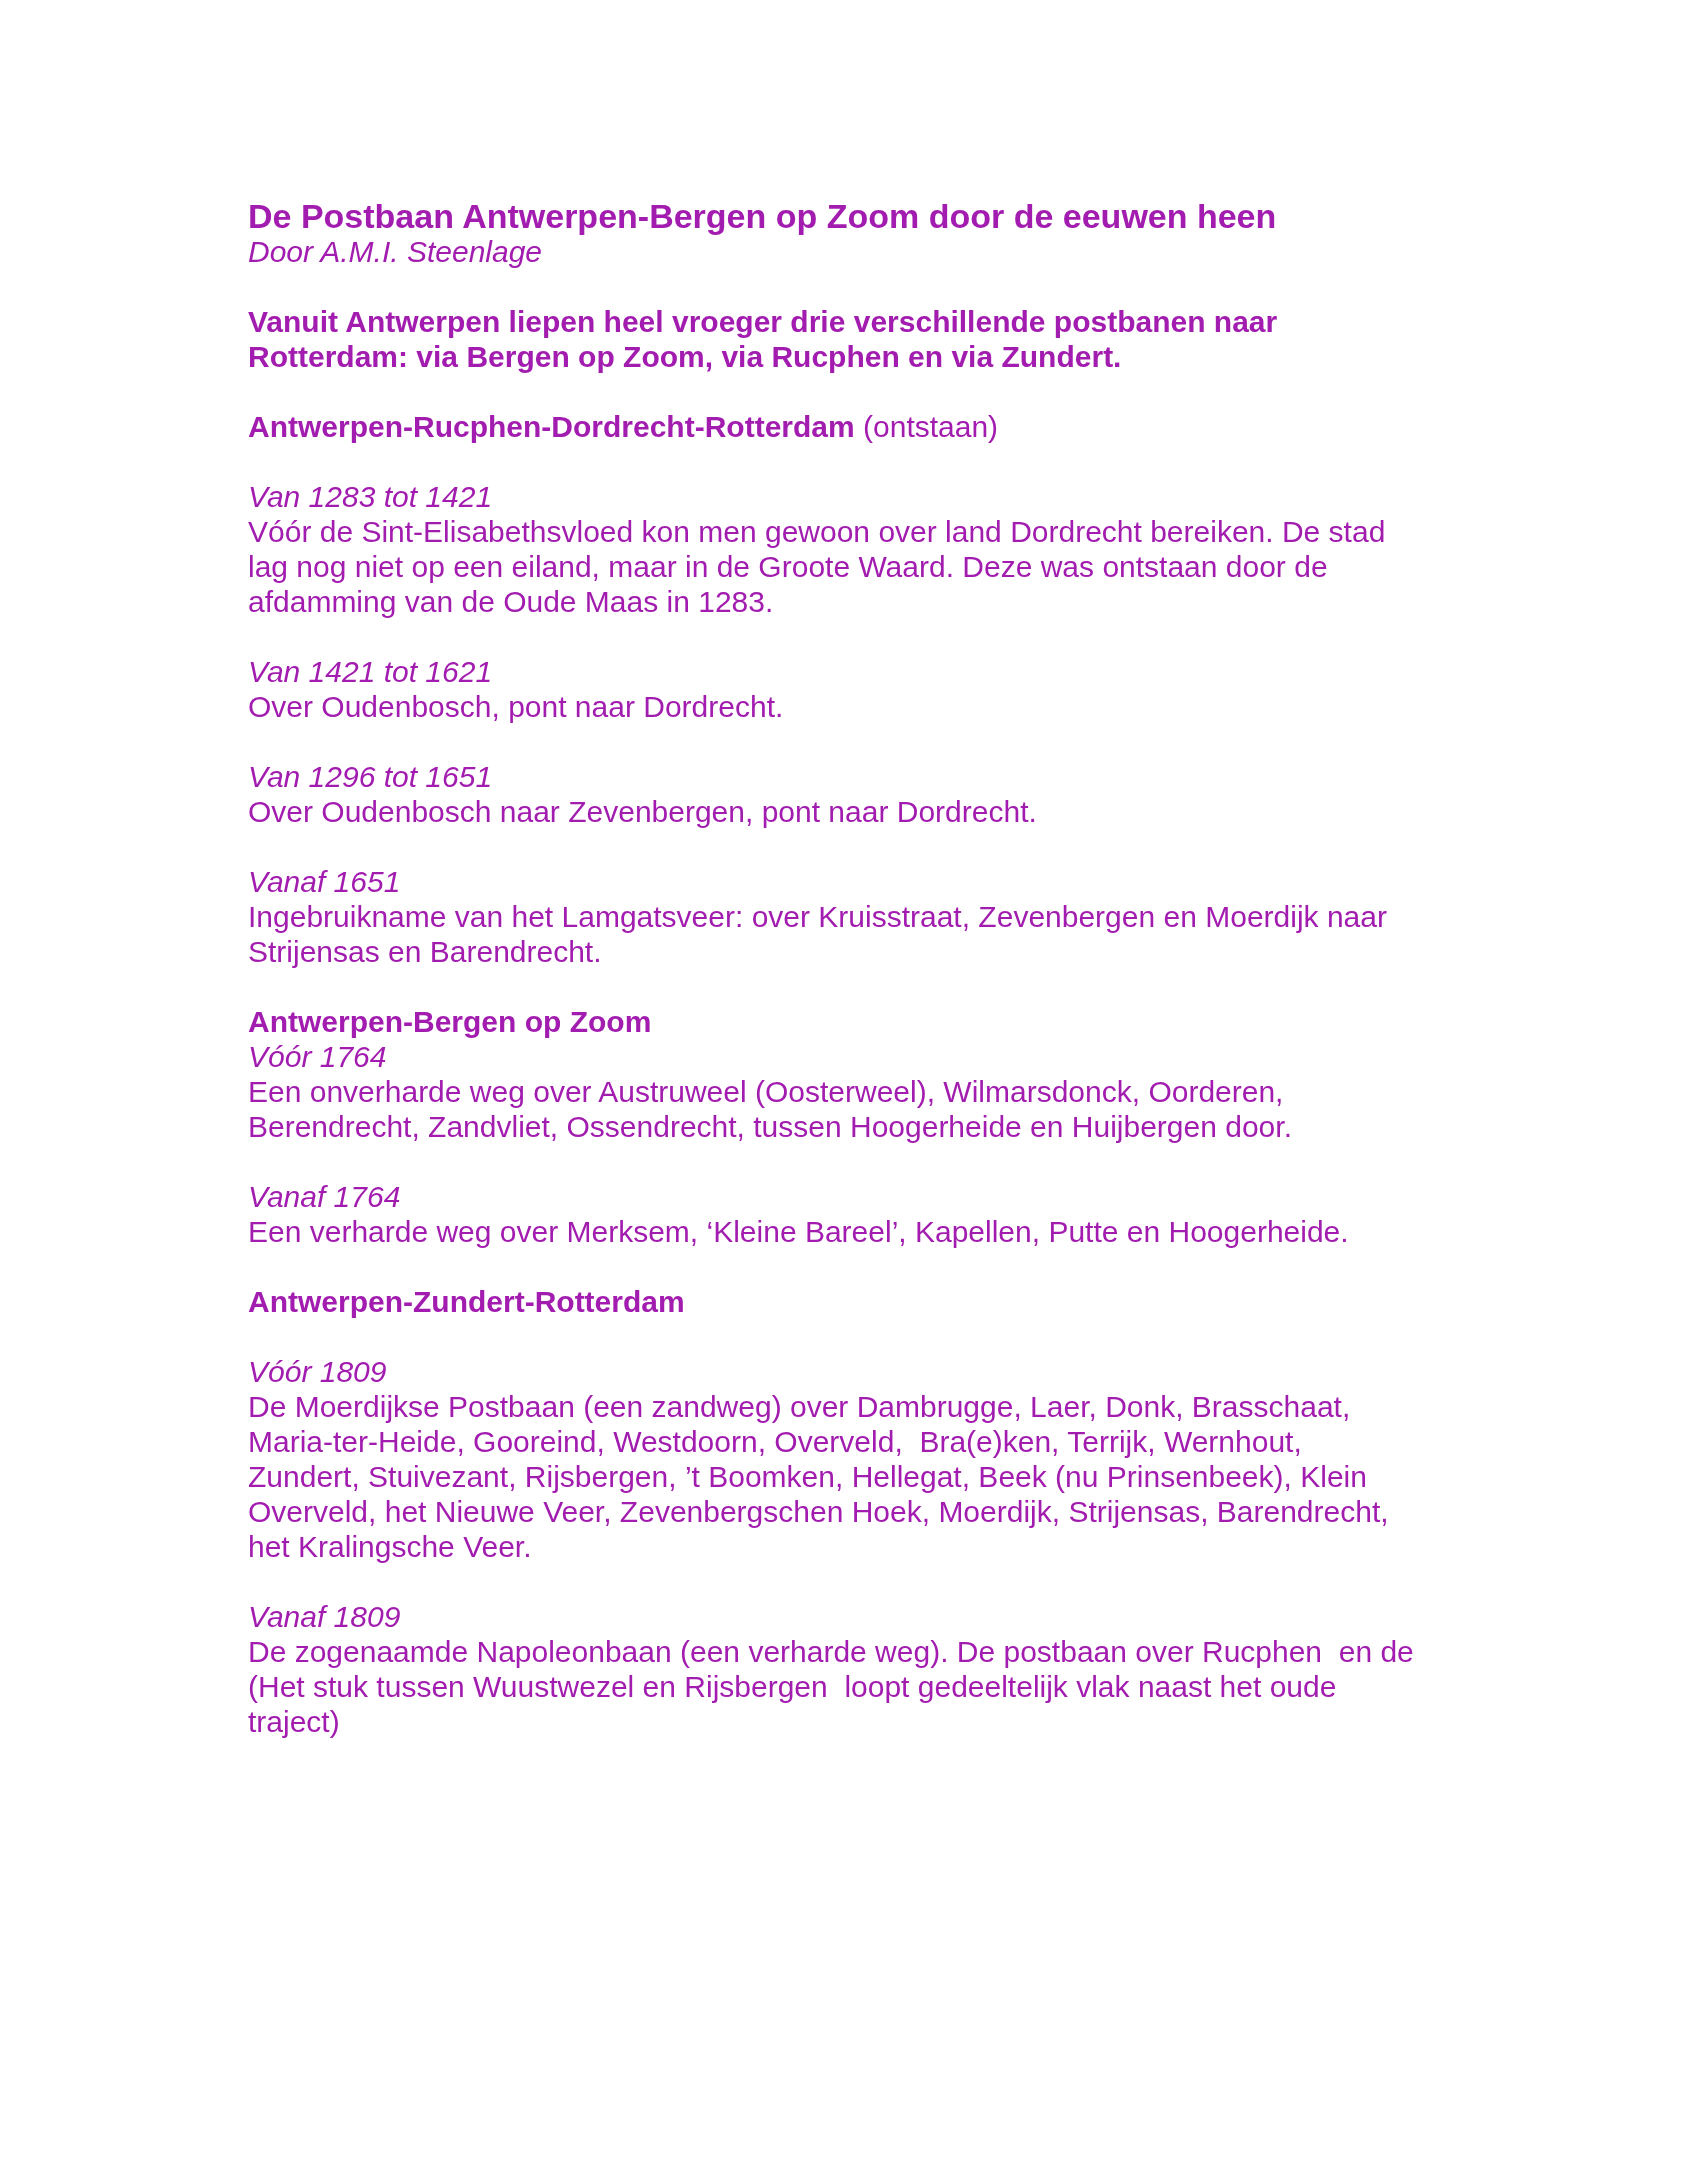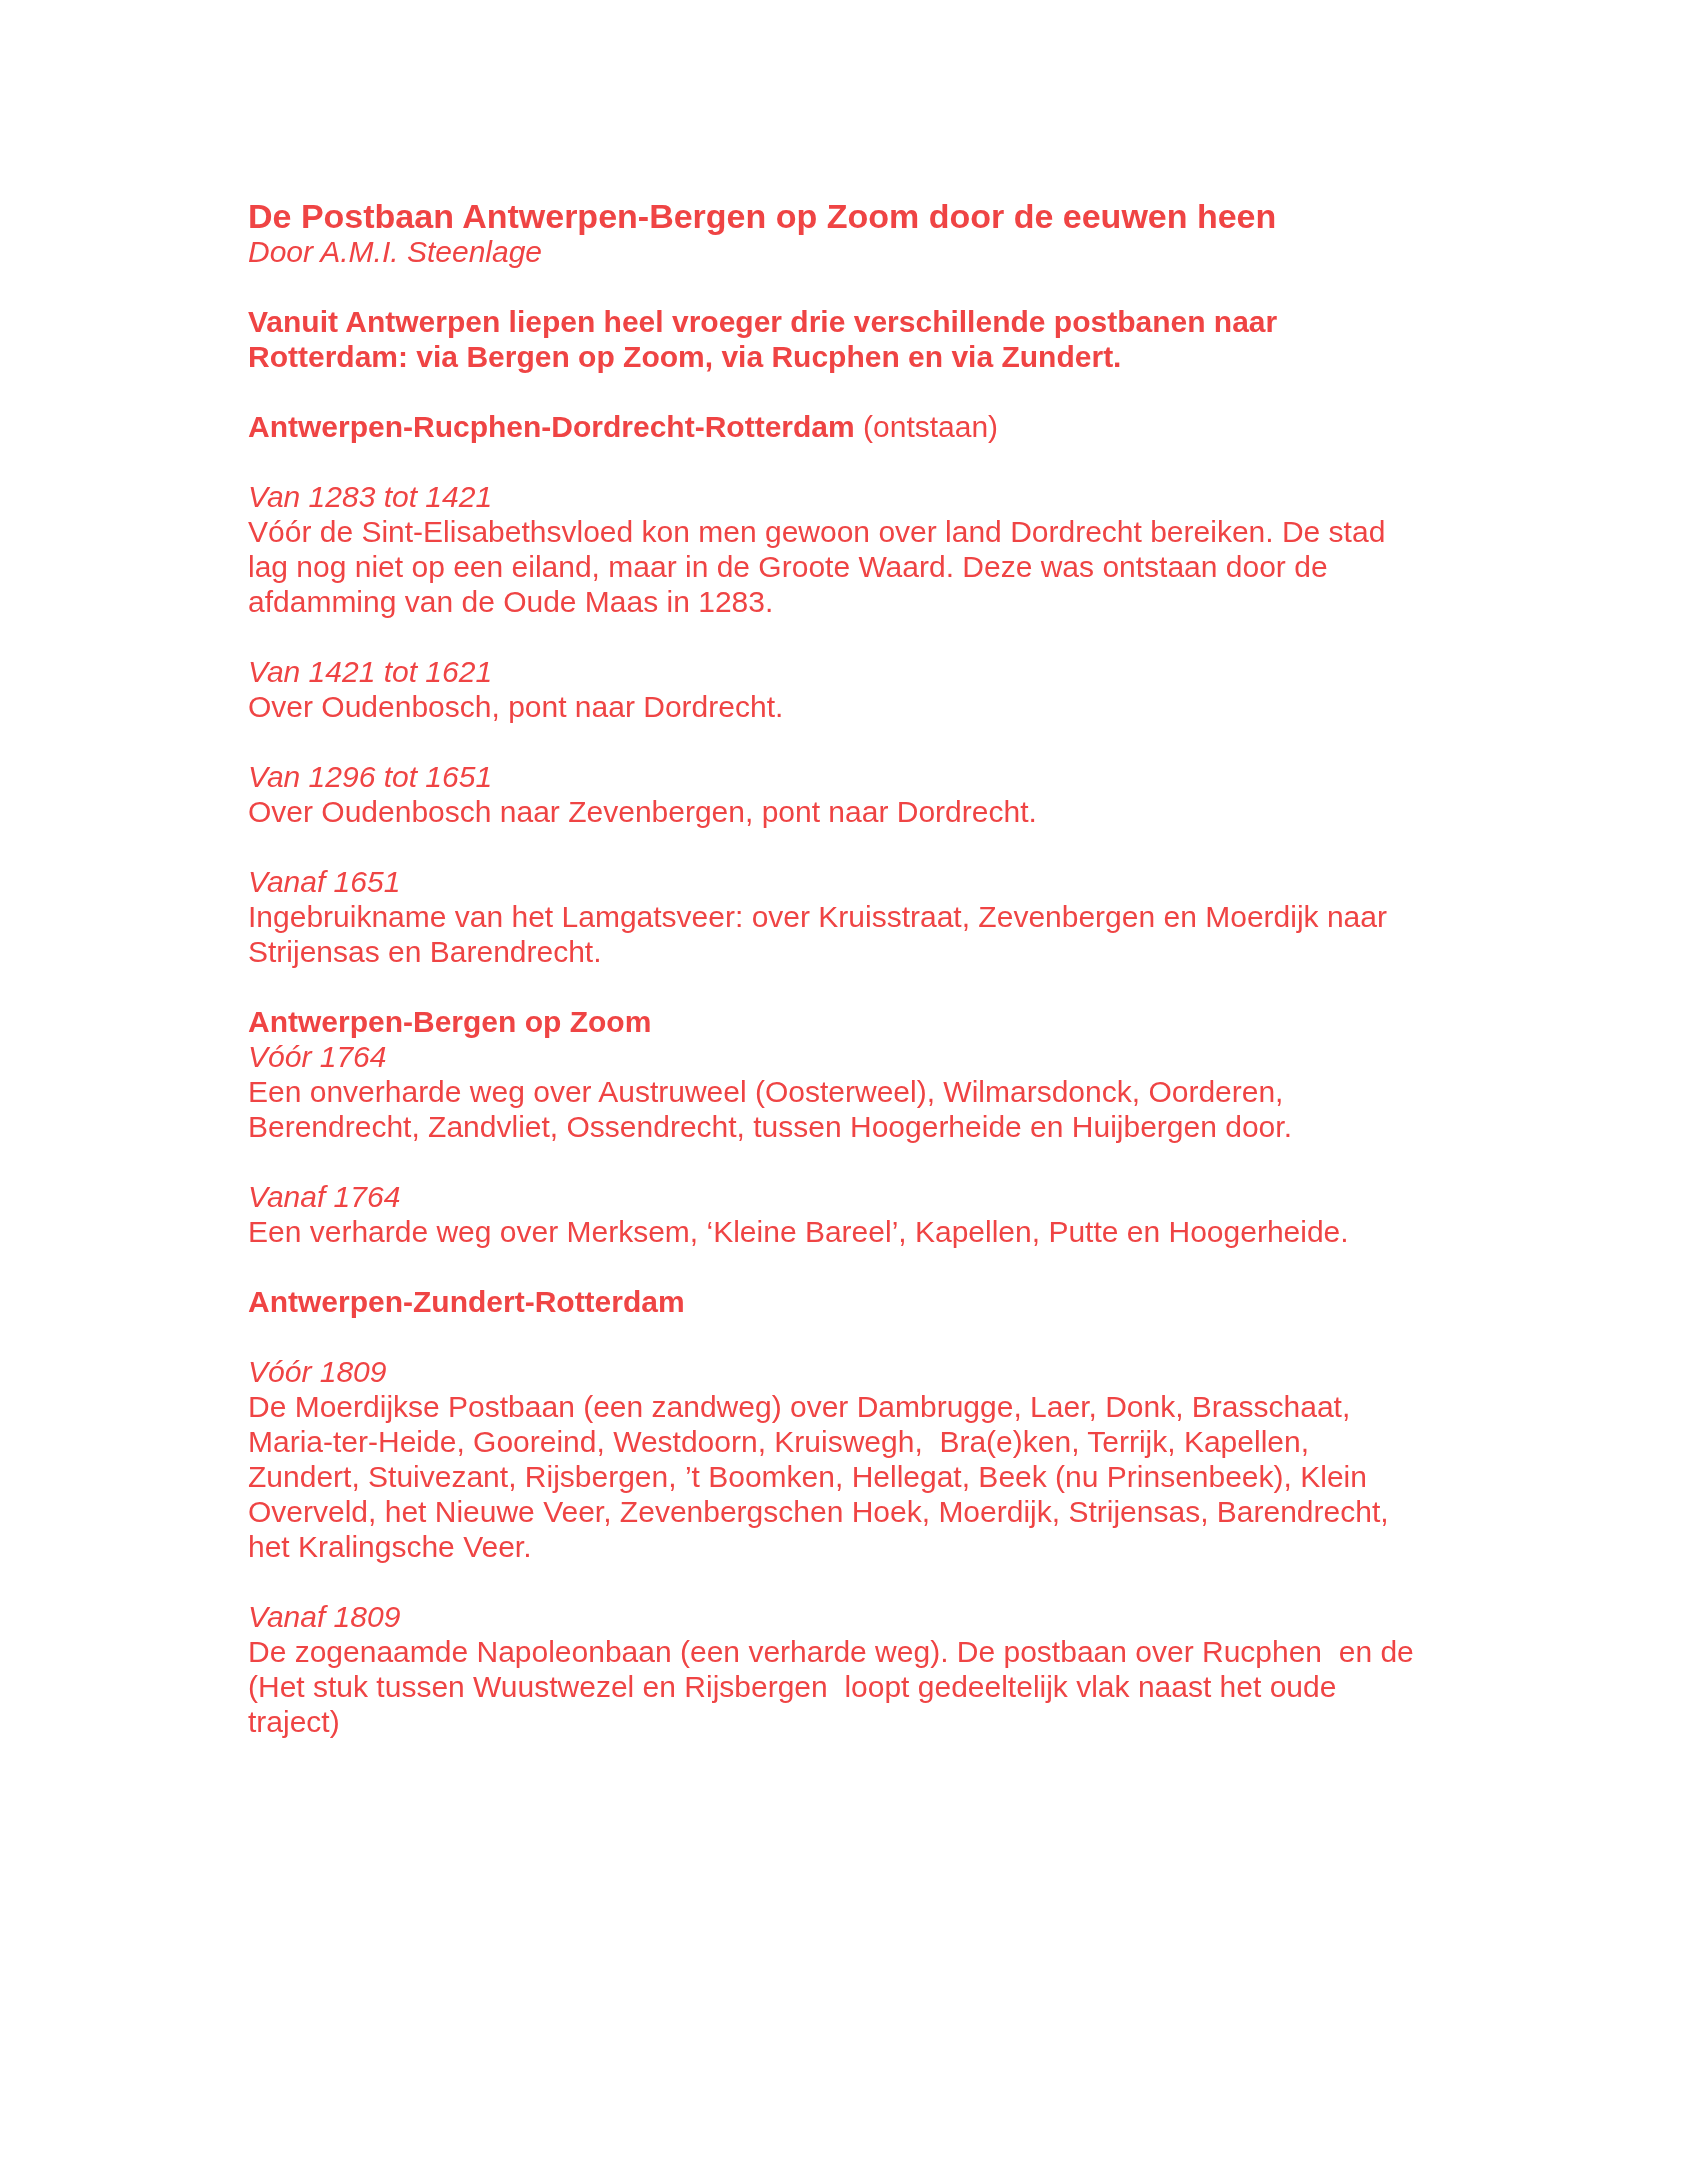--- a/index.html
+++ b/index.html
@@ -15,21 +15,21 @@
     overflow: hidden;
   }
   .content {
     position: absolute;
     left: 248px;
     top: 199px;
     width: 1191px;
     font-family: "Liberation Sans", "DejaVu Sans", sans-serif;
     font-size: 30px;
     line-height: 35px;
-    color: #ef4444;
+    color: #a21caf;
   }
   .line {
     white-space: pre;   
     height: 35px;
   }
   .gap {
     height: 35px;
   }
   .t {
     font-weight: bold;
@@ -82,21 +82,21 @@
 
     <div class="line i">Vanaf 1764</div>
     <div class="line">Een verharde weg over Merksem, ‘Kleine Bareel’, Kapellen, Putte en Hoogerheide.</div>
     <div class="gap"></div>
 
     <div class="line b">Antwerpen-Zundert-Rotterdam</div>
     <div class="gap"></div>
 
     <div class="line i">Vóór 1809</div>
     <div class="line">De Moerdijkse Postbaan (een zandweg) over Dambrugge, Laer, Donk, Brasschaat,</div>
-    <div class="line">Maria-ter-Heide, Gooreind, Westdoorn, Kruiswegh,  Bra(e)ken, Terrijk, Kapellen,</div>
+    <div class="line">Maria-ter-Heide, Gooreind, Westdoorn, Overveld,  Bra(e)ken, Terrijk, Wernhout,</div>
     <div class="line">Zundert, Stuivezant, Rijsbergen, ’t Boomken, Hellegat, Beek (nu Prinsenbeek), Klein</div>
     <div class="line">Overveld, het Nieuwe Veer, Zevenbergschen Hoek, Moerdijk, Strijensas, Barendrecht,</div>
     <div class="line">het Kralingsche Veer.</div>
     <div class="gap"></div>
 
     <div class="line i">Vanaf 1809</div>
     <div class="line">De zogenaamde Napoleonbaan (een verharde weg). De postbaan over Rucphen  en de</div>
     <div class="line">(Het stuk tussen Wuustwezel en Rijsbergen  loopt gedeeltelijk vlak naast het oude</div>
     <div class="line">traject)</div>
 

